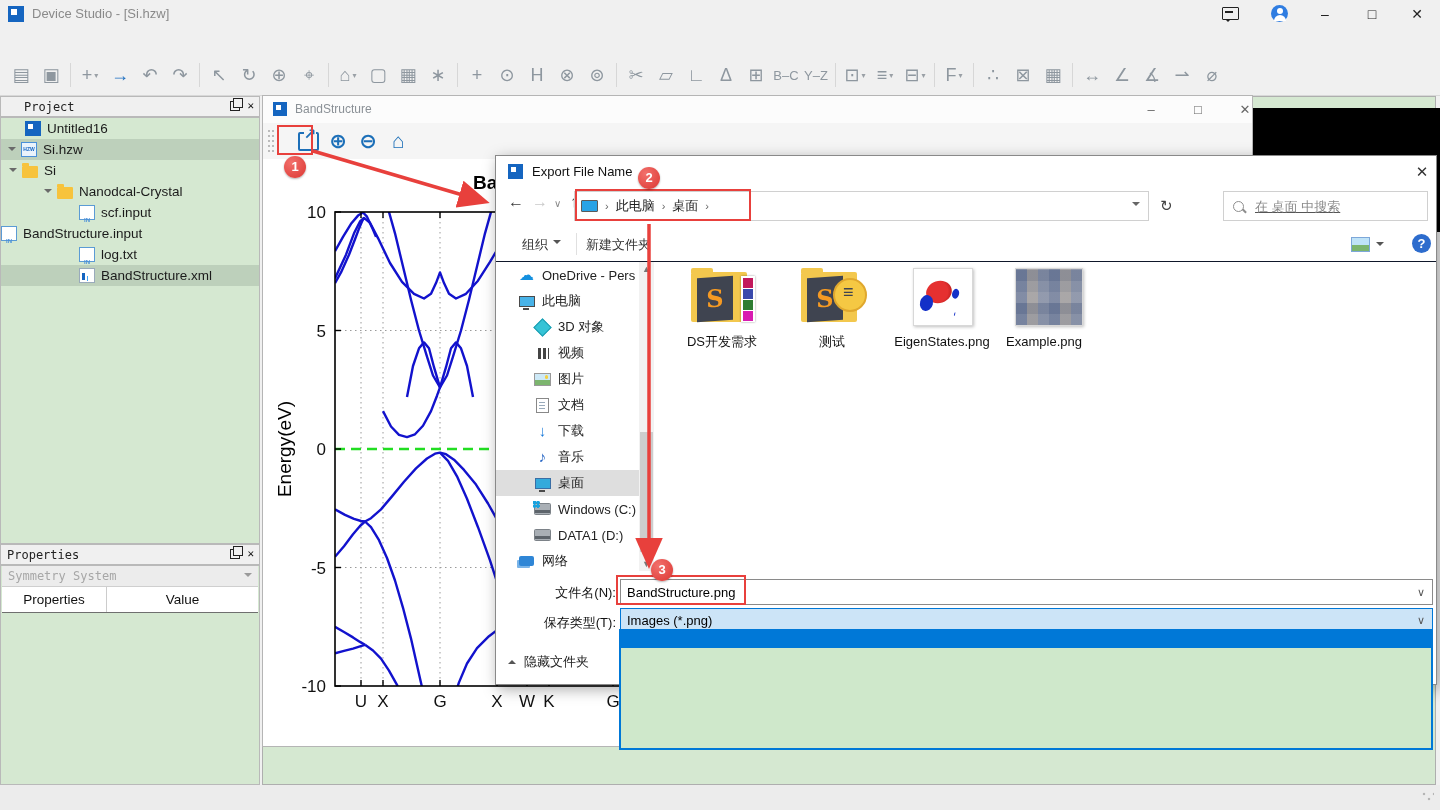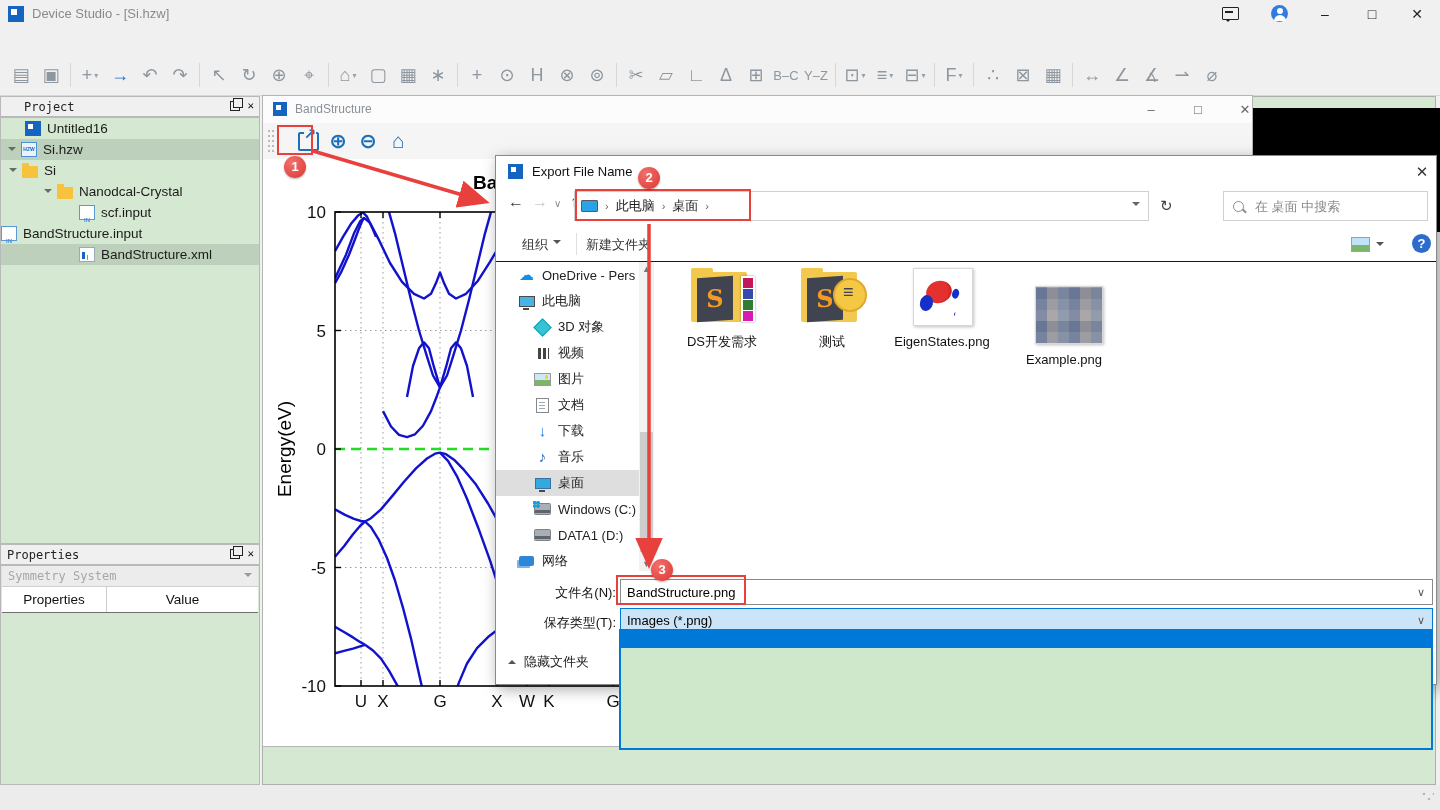--- a/index.html
+++ b/index.html
@@ -100,21 +100,21 @@
   .nav-ico{top:6px;font-size:16px;color:#3c3c3c;}
   #crumb-bar{left:78px;top:4px;width:575px;height:30px;border:1px solid #d0d0d0;background:#fff;display:flex;align-items:center;padding-left:6px;box-sizing:border-box;}
   .crumb-sep{color:#666;font-size:11px;margin:0 7px;}
   .crumb{font-size:13px;color:#222;}
   #crumb-ico{width:15px;height:10px;background:#29a3e6;border:1.5px solid #5a5a5a;border-radius:1px;}
   #crumb-dd{position:absolute;right:8px;top:10px;border:4px solid transparent;border-top-color:#666;}
   #refresh-btn{left:664px;top:10px;font-size:15px;color:#444;}
   #search-box{left:727px;top:4px;width:205px;height:30px;border:1px solid #d0d0d0;display:flex;align-items:center;padding-left:9px;box-sizing:border-box;}
   .ico-search{width:9px;height:9px;border:1.6px solid #8e8e8e;border-radius:50%;position:relative;margin-right:9px;flex:0 0 9px;}
   .ico-search:after{content:"";position:absolute;left:8px;top:8px;width:5px;height:1.6px;background:#8e8e8e;transform:rotate(45deg);}
-  #search-box input{border:none;outline:none;font-size:13px;color:#555;width:160px;font-family:inherit;background:transparent;}
+  #search-box input{border:none;outline:none;font-size:13px;color:#555;width:160px;font-family:inherit;background:transparent;text-decoration:underline;}
   #search-box input::placeholder{color:#8a8a8a;}
   #dlg-cmd{left:0;top:71px;width:100%;height:34px;border-bottom:1px solid #0f172a;}
   .cmd-item{top:9px;font-size:13px;color:#333;}
   .cmd-caret{display:inline-block;border:4px solid transparent;border-top-color:#555;margin-left:5px;vertical-align:1px;}
   #cmd-div{left:80px;top:6px;width:1px;height:22px;background:#e0e0e0;}
   #view-ico{left:855px;top:10px;width:17px;height:13px;border:1px solid #7da7d9;
             background:linear-gradient(#bfe3f7 55%,#7cb56e 55%);}
   #view-caret{left:880px;top:15px;border:4px solid transparent;border-top-color:#555;}
   #help-btn{left:916px;top:7px;width:19px;height:19px;border-radius:50%;background:#2d6ccd;color:#fff;font-weight:bold;
             font-size:13px;text-align:center;line-height:19px;}
@@ -380,20 +380,24 @@
         <span class="ticon ic-folder"></span>
         <span>Nanodcal-Crystal</span>
       </div>
       <div class="trow" style="padding-left: 78px;">
         <span class="ticon ic-in"></span>
         <span>scf.input</span>
       </div>
       <div class="trow" style="">
         <span class="ticon ic-in"></span>
         <span>BandStructure.input</span>
+      </div>
+      <div class="trow" style="padding-left: 78px;">
+        <span class="ticon ic-in"></span>
+        <span>log.txt</span>
       </div>
       <div class="trow selected" style="padding-left: 78px;">
         <span class="ticon ic-chart"></span>
         <span>BandStructure.xml</span>
       </div>
   </div>
 
   <div class="abs panel-hdr" style="top:544px;">
     <span>Properties</span>
     <span class="hicons">
@@ -630,21 +634,21 @@
             <span class="disc"></span>
           </div>
           <div class="flabel">测试</div>
         </div>
         <div class="fitem" style="left: 228px; top: 6px;">
           <div class="ficon k-thumb-eigen">
             <span class="thumb eigen"></span>
           </div>
           <div class="flabel">EigenStates.png</div>
         </div>
-        <div class="fitem" style="left: 350px; top: 6px; margin-top: 18px;">
+        <div class="fitem" style="left: 330px; top: 6px;">
           <div class="ficon k-thumb-example">
             <span class="thumb example"></span>
           </div>
           <div class="flabel">Example.png</div>
         </div>
     </div>
     <div class="abs" id="row-filename-label">文件名(N):</div>
     <div class="abs" id="filename-field">
       <input value="BandStructure.png" style="">
       <span class="combo-chev">∨</span>

